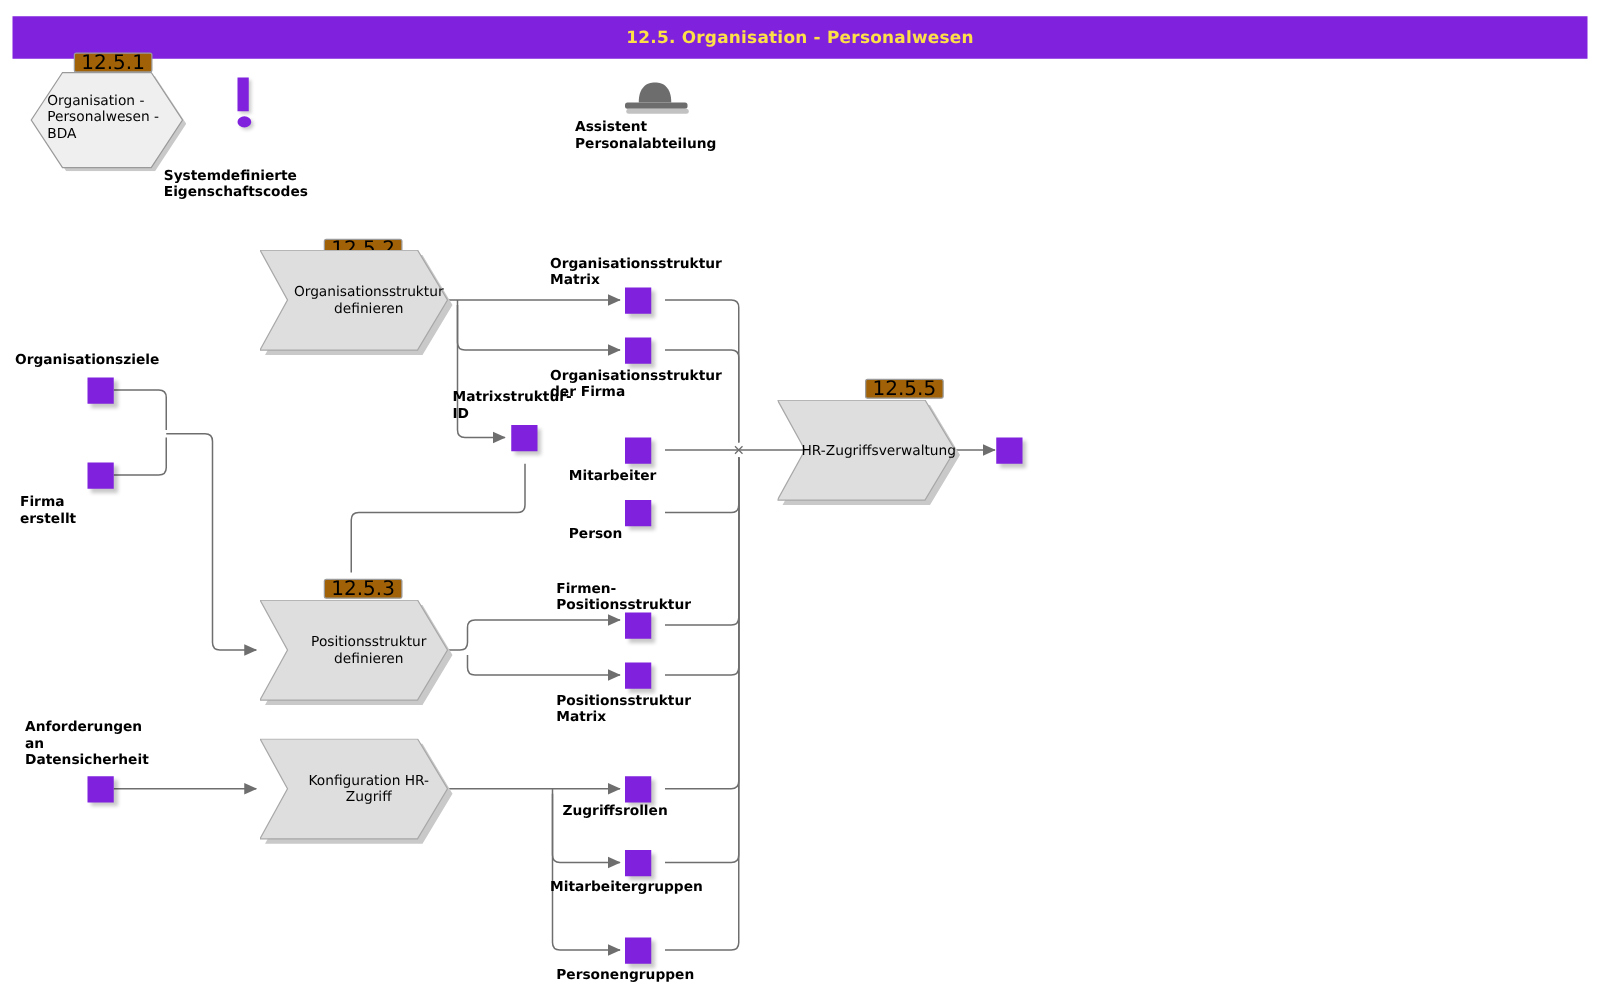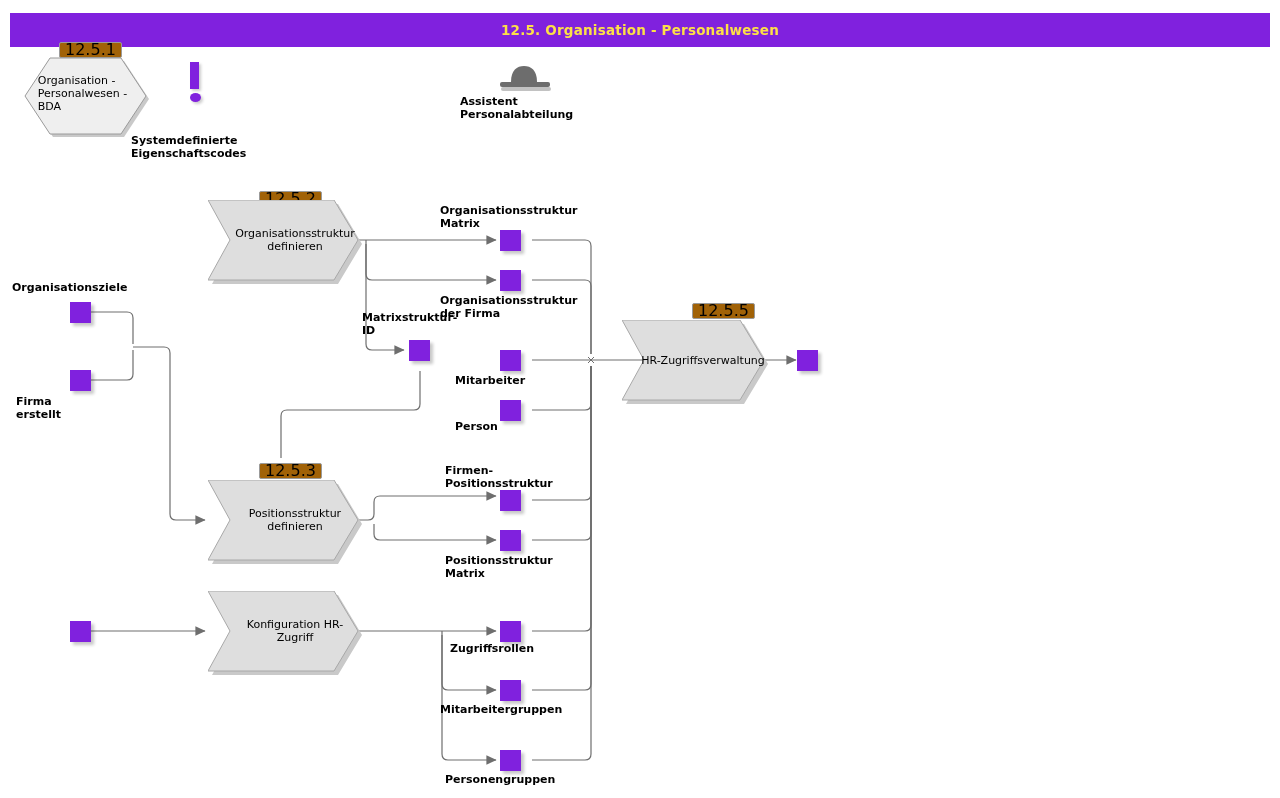--- a/index.html
+++ b/index.html
@@ -158,20 +158,23 @@
   </div>
 
   <div class="dobj" style="left:70px;top:302px;"></div>
   <div class="lbl" style="left:12px;top:281px;width:136px;">Organisationsziele</div>
 
   <div class="dobj" style="left:70px;top:370px;"></div>
   <div class="lbl" style="left:16px;top:395px;width:120px;">Firma
 erstellt</div>
 
   <div class="dobj" style="left:70px;top:621px;"></div>
+  <div class="lbl" style="left:20px;top:575px;width:120px;">Anforderungen
+an
+Datensicherheit</div>
 
   <div class="dobj" style="left:500px;top:230px;"></div>
   <div class="lbl" style="left:440px;top:204px;width:140px;">Organisationsstruktur
 Matrix</div>
 
   <div class="dobj" style="left:500px;top:270px;"></div>
   <div class="lbl" style="left:440px;top:294px;width:140px;">Organisationsstruktur
 der Firma</div>
 
   <div class="dobj" style="left:409px;top:340px;"></div>

